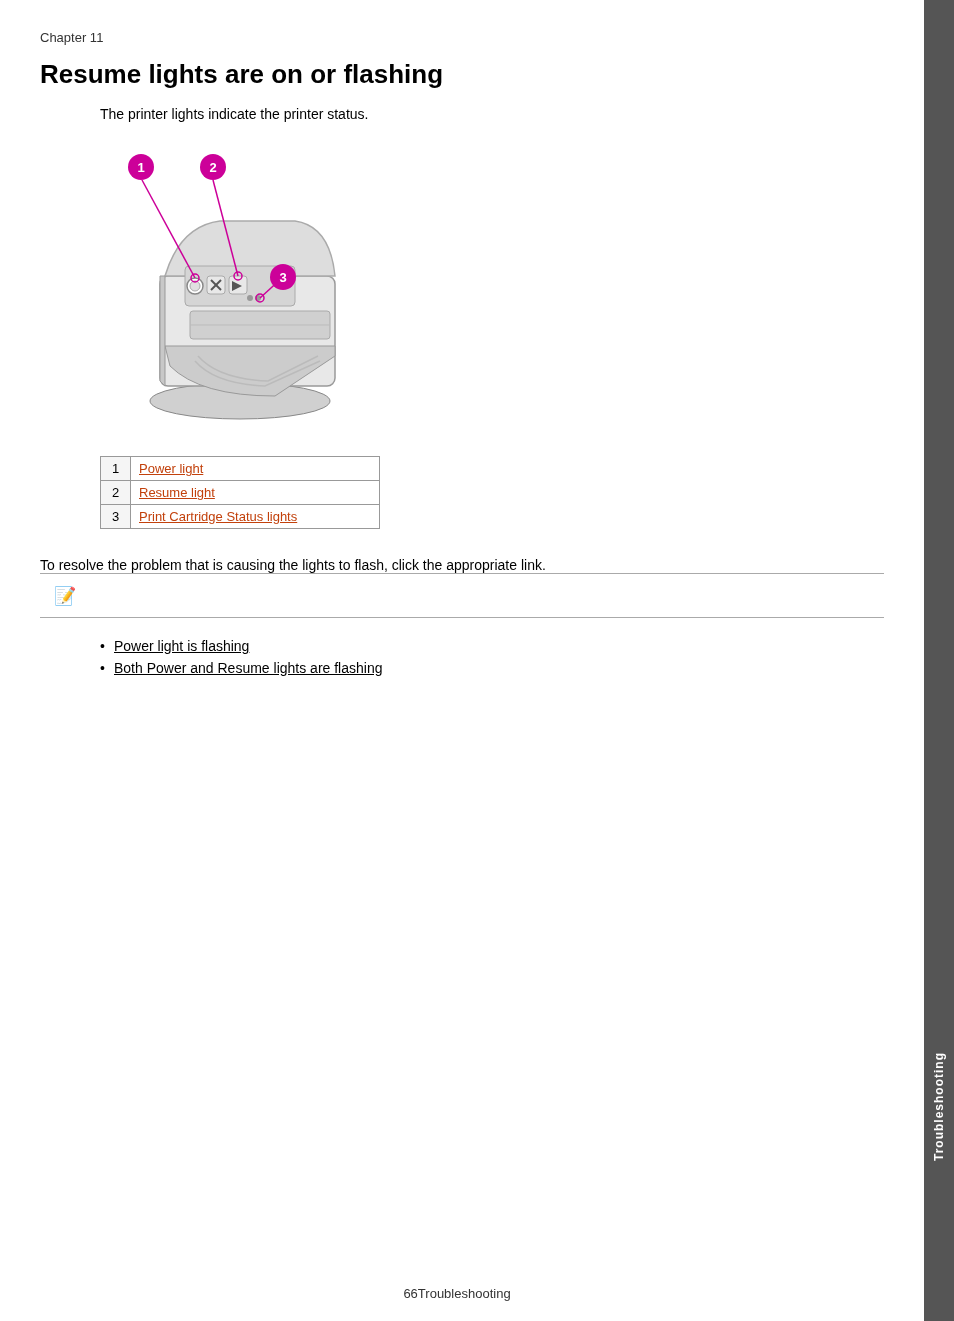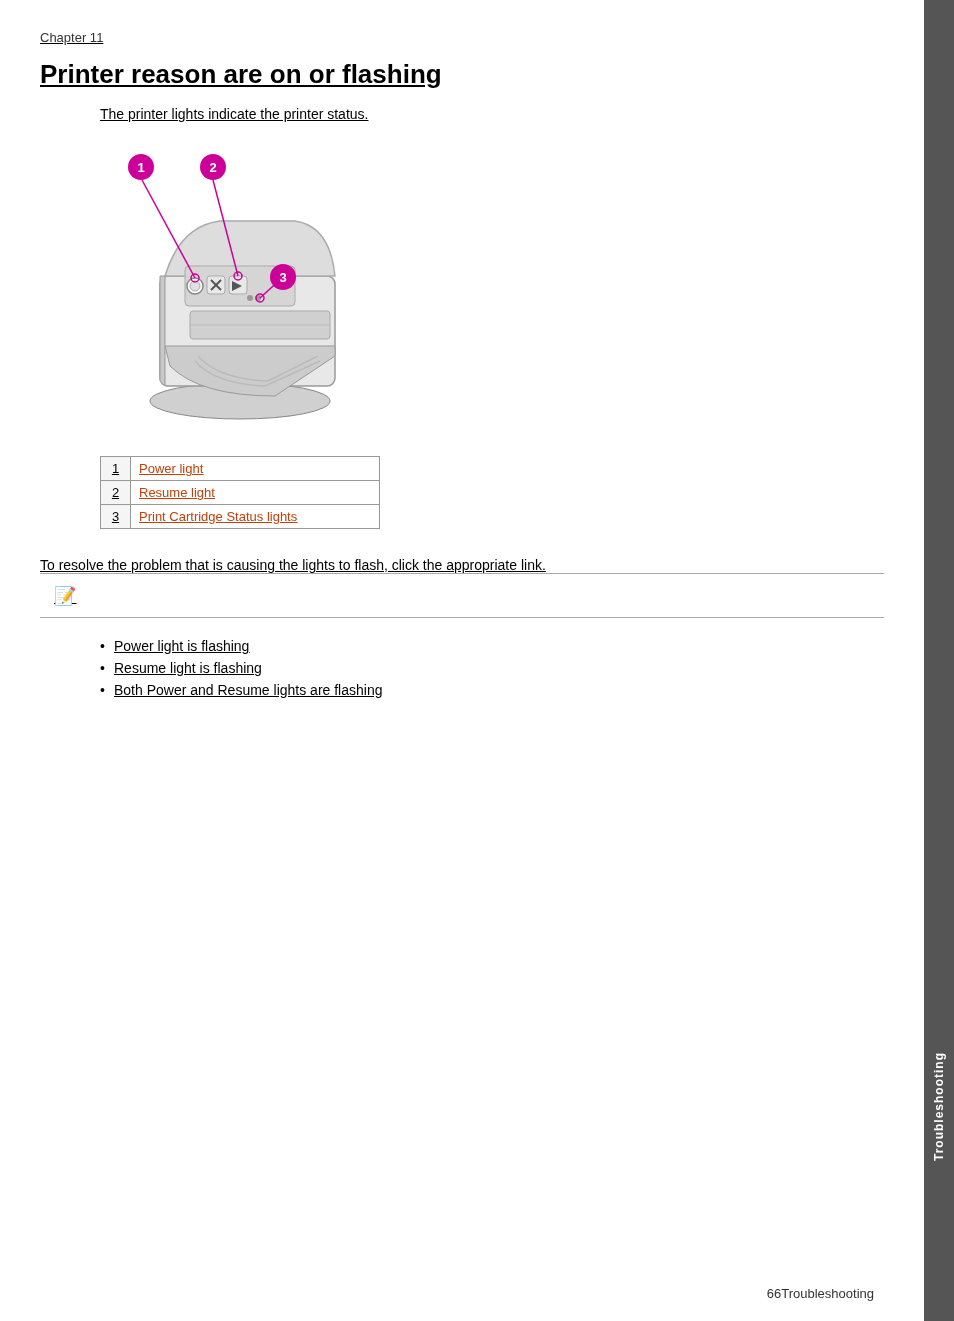--- a/index.html
+++ b/index.html
@@ -38,21 +38,20 @@
       font-size: 12px;
       font-weight: bold;
       letter-spacing: 1px;
     }
 
     
     .main-content {
       flex: 1;
       padding: 30px 40px 60px 40px;
       position: relative;
-      text-decoration: underline;
     }
 
     .chapter-label {
       font-size: 13px;
       color: #333;
       margin-bottom: 14px;
     }
 
     .page-title {
       font-size: 26px;
@@ -155,21 +154,21 @@
       text-decoration: underline;
     }
 
     
     .page-footer {
       position: absolute;
       bottom: 20px;
       left: 40px;
       right: 50px;
       display: flex;
-      justify-content: flex-end;
+      justify-content: center;
       font-size: 13px;
       color: #333;
     }
 
     
     .printer-illustration {
       position: relative;
       width: 260px;
       height: 290px;
     }
@@ -195,21 +194,21 @@
     .callout-3 { top: 118px; left: 170px; }
   </style>
 </head>
 <body>
 
 <div class="page-container">
   <div class="main-content">
 
     <div class="chapter-label">Chapter 11</div>
 
-    <h1 class="page-title">Printer reason are on or flashing</h1>
+    <h1 class="page-title">Resume lights are on or flashing</h1>
 
     <p class="intro-text">The printer lights indicate the printer status.</p>
 
     <div class="diagram-area">
       <div class="printer-illustration">
 
         <div class="callout callout-1">1</div>
         <div class="callout callout-2">2</div>
         <div class="callout callout-3">3</div>
 
@@ -280,23 +279,20 @@
 
     <div class="note-box">
       <span class="note-icon">📝</span>
     </div>
 
     <ul class="bullet-list">
       <li>
         <a href="#">Power light is flashing</a>
       </li>
       <li>
-        <a href="#">Resume light is flashing</a>
-      </li>
-      <li>
         <a href="#">Both Power and Resume lights are flashing</a>
       </li>
     </ul>
 
     <div class="page-footer">
       <span>66</span>
       <span>Troubleshooting</span>
     </div>
   </div>
 

